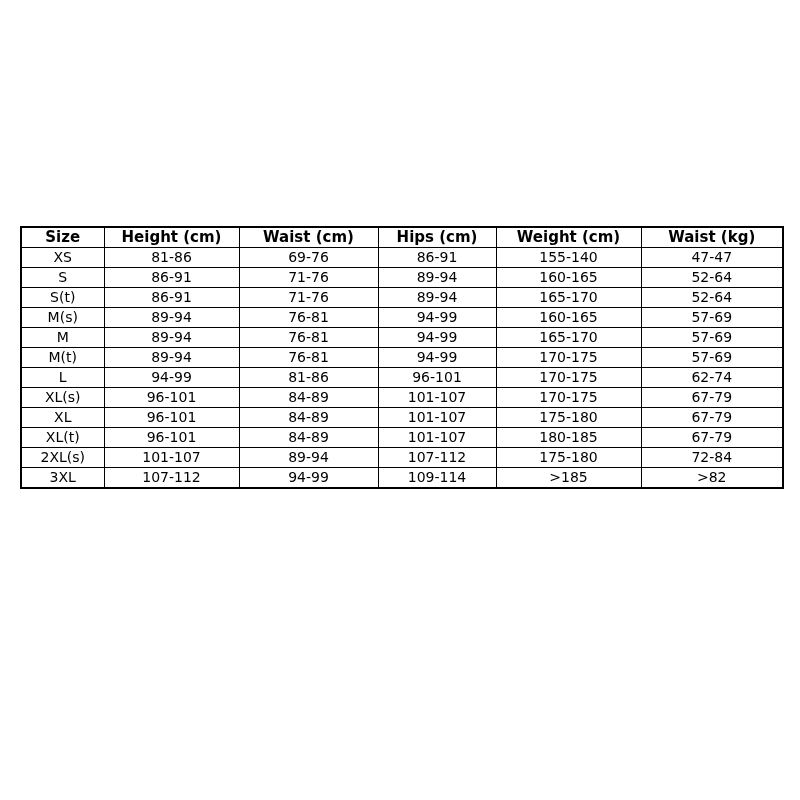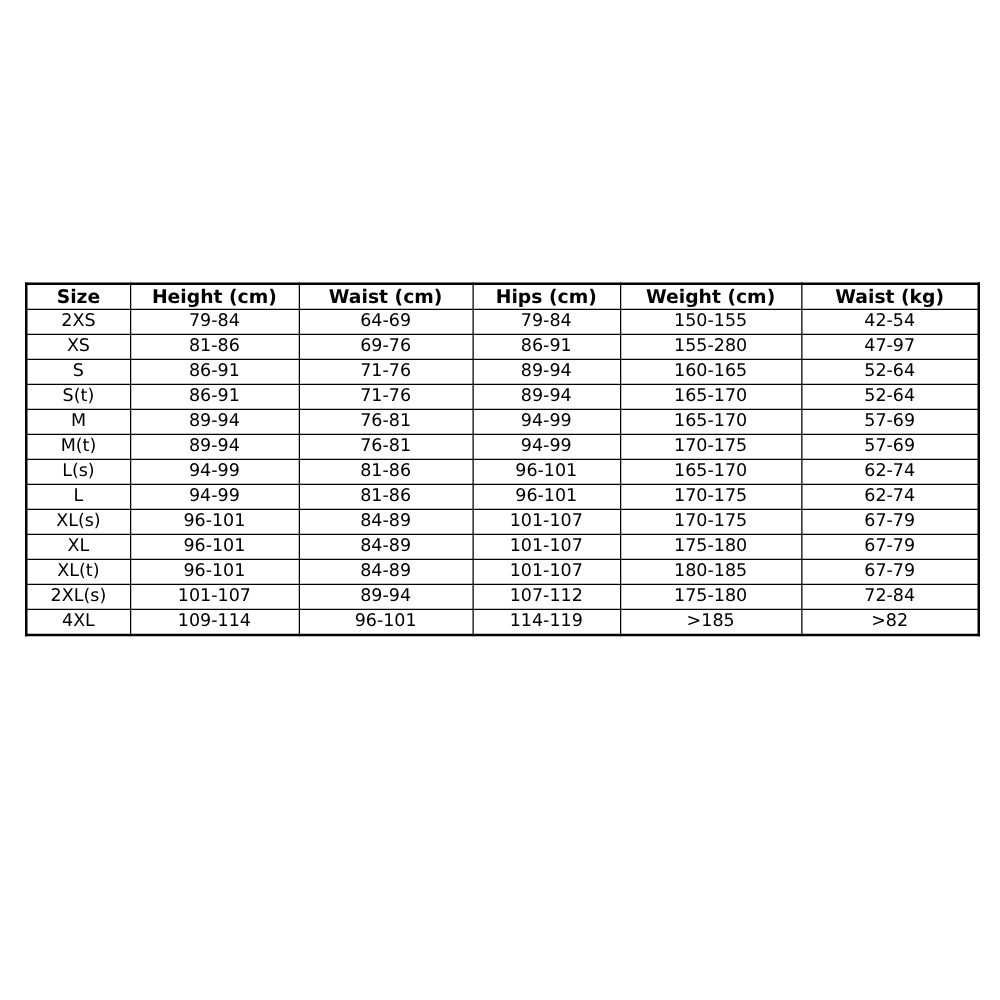--- a/index.html
+++ b/index.html
@@ -67,74 +67,66 @@
           <th>Size</th>
           <th>Height (cm)</th>
           <th>Waist (cm)</th>
           <th>Hips (cm)</th>
           <th>Weight (cm)</th>
           <th>Waist (kg)</th>
         </tr>
     </thead>
     <tbody>
         <tr>
-          <td>2XS</td>
-          <td>79-84</td>
-          <td>64-69</td>
-          <td>79-84</td>
-          <td>150-155</td>
-          <td>42-54</td>
-        </tr>
-        <tr>
           <td>XS</td>
           <td>81-86</td>
           <td>69-76</td>
           <td>86-91</td>
-          <td>155-280</td>
-          <td>47-97</td>
+          <td>155-140</td>
+          <td>47-47</td>
         </tr>
         <tr>
           <td>S</td>
           <td>86-91</td>
           <td>71-76</td>
           <td>89-94</td>
           <td>160-165</td>
           <td>52-64</td>
         </tr>
         <tr>
           <td>S(t)</td>
           <td>86-91</td>
           <td>71-76</td>
           <td>89-94</td>
           <td>165-170</td>
           <td>52-64</td>
         </tr>
         <tr>
+          <td>M(s)</td>
+          <td>89-94</td>
+          <td>76-81</td>
+          <td>94-99</td>
+          <td>160-165</td>
+          <td>57-69</td>
+        </tr>
+        <tr>
           <td>M</td>
           <td>89-94</td>
           <td>76-81</td>
           <td>94-99</td>
           <td>165-170</td>
           <td>57-69</td>
         </tr>
         <tr>
           <td>M(t)</td>
           <td>89-94</td>
           <td>76-81</td>
           <td>94-99</td>
           <td>170-175</td>
           <td>57-69</td>
-        </tr>
-        <tr>
-          <td>L(s)</td>
-          <td>94-99</td>
-          <td>81-86</td>
-          <td>96-101</td>
-          <td>165-170</td>
-          <td>62-74</td>
         </tr>
         <tr>
           <td>L</td>
           <td>94-99</td>
           <td>81-86</td>
           <td>96-101</td>
           <td>170-175</td>
           <td>62-74</td>
         </tr>
         <tr>
@@ -163,22 +155,22 @@
         </tr>
         <tr>
           <td>2XL(s)</td>
           <td>101-107</td>
           <td>89-94</td>
           <td>107-112</td>
           <td>175-180</td>
           <td>72-84</td>
         </tr>
         <tr>
-          <td>4XL</td>
+          <td>3XL</td>
+          <td>107-112</td>
+          <td>94-99</td>
           <td>109-114</td>
-          <td>96-101</td>
-          <td>114-119</td>
           <td>&gt;185</td>
           <td>&gt;82</td>
         </tr>
       </tbody>
   </table>
 </div>
 
 </body></html>

